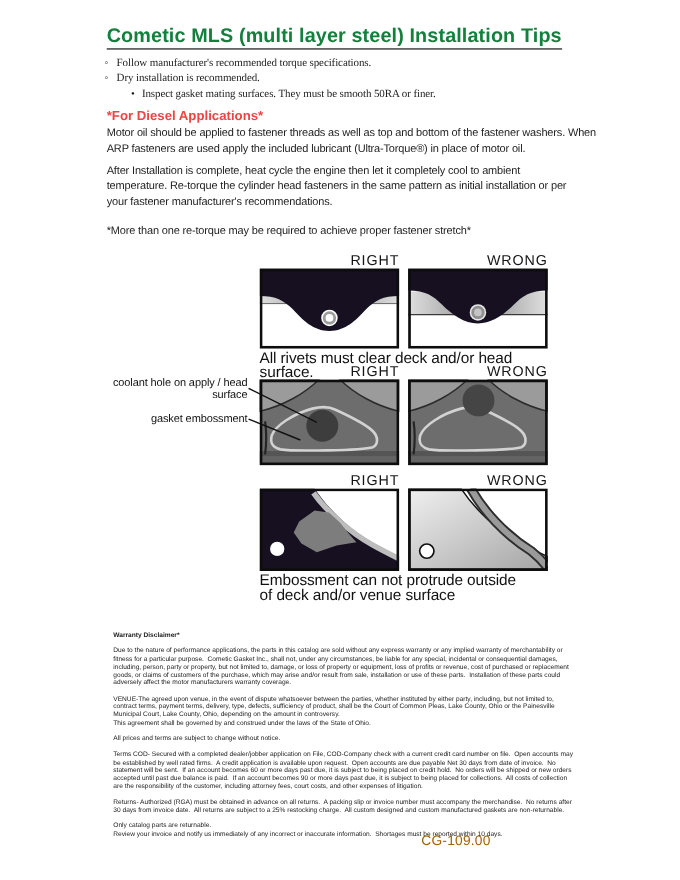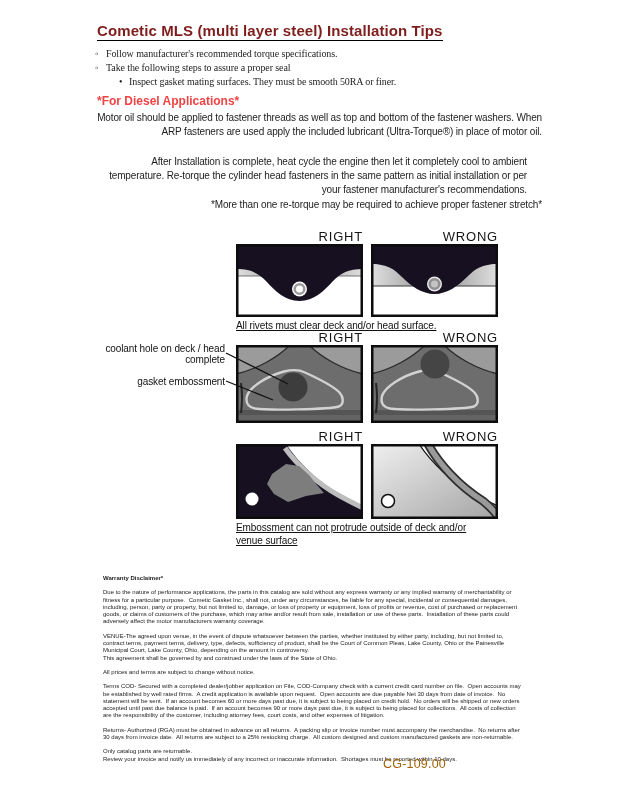--- a/index.html
+++ b/index.html
@@ -4,41 +4,41 @@
 <style>
   html,body { margin:0; padding:0; }
   body {
     width:618px; height:800px; background:#ffffff; position:relative;
     font-family:"Liberation Sans", sans-serif; color:#1d1d1d;
     overflow:hidden;
   }
   .content { position:absolute; left:97px; top:22px; width:445px; }
 
   .doc-title {
-    font-size:15px; font-weight:700; color:#7f1d1d;
+    font-size:18px; font-weight:700; color:#15803d;
     display:inline-block; border-bottom:1.6px solid #000; padding-bottom:1px;
     letter-spacing:0.1px;
   }
   .tips-list { margin:6px 0 0 0; padding:0; list-style:none; font-size:10px; line-height:14px; letter-spacing:-0.1px; }
   .tips-list li { position:relative; padding-left:9px; white-space:nowrap;font-family:Liberation Serif, serif; }
   .tips-list li.lvl1::before { content:"◦"; position:absolute; left:-2px; top:0; font-size:10px; }
   .tips-list li.lvl2 { margin-left:22px; padding-left:10px; }
   .tips-list li.lvl2::before { content:"•"; position:absolute; left:0; top:0; font-size:10px; }
 
   .diesel-heading { margin:5px 0 0 0; font-size:12px; font-weight:700; color:#ef4444; line-height:14px; }
-  .para { margin:3px 0 0 0; font-size:10px; line-height:14px; letter-spacing:-0.15px; width:445px; white-space:pre-wrap;text-align:right; }
-  .para.p2 { margin-top:16px; width:430px; }
-  .para.note { margin-top:1px; }
+  .para { margin:3px 0 0 0; font-size:10px; line-height:14px; letter-spacing:-0.15px; width:445px; white-space:pre-wrap; }
+  .para.p2 { margin-top:6px; width:430px; }
+  .para.note { margin-top:13px; }
 
   .pair { position:absolute; width:262px; }
   .pair-labels { display:flex; gap:8px; height:15px; }
   .pair-label { width:127px; text-align:right; font-size:13px; letter-spacing:0.8px; color:#151515; font-weight:500; }
   .pair-panels { display:flex; gap:8px; }
   .pair-panels svg { display:block; }
-  .pair-caption { font-size:10px; line-height:13px; margin-top:2px; letter-spacing:-0.1px; color:#111;text-decoration:underline; }
+  .pair-caption { font-size:14px; line-height:13px; margin-top:2px; letter-spacing:-0.1px; color:#111; }
   #pair1 { left:236px; top:229px; }
   #pair2 { left:236px; top:330px; }
   #pair3 { left:236px; top:429px; }
   #pair3 .pair-caption { width:245px; }
 
   .side-label { position:absolute; width:130px; left:-141px; text-align:right; font-size:10px; line-height:11px; color:#111; letter-spacing:-0.1px; }
   #coolant-label { top:13px; }
   #embossment-label { top:46px; }
   #leader-lines { position:absolute; left:-141px; top:10px; z-index:5; }
 
@@ -64,21 +64,21 @@
       <stop offset="1" stop-color="#a4a4a4"></stop>
     </linearGradient>
   </defs>
 </svg>
 
 <div class="content">
   <div class="doc-title">Cometic MLS (multi layer steel) Installation Tips</div>
 
   <ul class="tips-list">
     <li class="lvl1">Follow manufacturer's recommended torque specifications.</li>
-    <li class="lvl1">Take the following steps to assure a proper seal</li>
+    <li class="lvl1">Dry installation is recommended.</li>
     <li class="lvl2">Inspect gasket mating surfaces.  They must be smooth 50RA or finer.</li>
   </ul>
 
   <div class="diesel-heading">*For Diesel Applications*</div>
   <p class="para">Motor oil should be applied to fastener threads as well as top and bottom of the fastener washers. When ARP fasteners are used apply the included lubricant (Ultra-Torque®) in place of motor oil.</p>
   <p class="para p2">After Installation is complete, heat cycle the engine then let it completely cool to ambient temperature. Re-torque the cylinder head fasteners in the same pattern as initial installation or per your fastener manufacturer's recommendations.</p>
   <p class="para note">*More than one re-torque may be required to achieve proper fastener stretch*</p>
 </div>
 
 <div class="pair" id="pair1">
@@ -103,21 +103,21 @@
       <path d="M0,0 H127 V20 C111,20 104,25 96,33 C87,42 76,50 63.5,50 C51,50 40,42 31,33 C23,25 16,20 0,20 Z" fill="#171020"></path>
       <circle cx="63.5" cy="40" r="7.5" fill="#e8e8e8"></circle>
       <circle cx="63.5" cy="40" r="4.8" fill="#c4c4c4" stroke="#909090" stroke-width="2.6"></circle>
       <rect x="1.25" y="1.25" width="124.5" height="70.5" fill="none" stroke="#0d0d0d" stroke-width="2.5"></rect>
     </svg>
   </div>
   <div class="pair-caption">All rivets must clear deck and/or head surface.</div>
 </div>
 
 <div class="pair" id="pair2">
-  <div class="side-label" id="coolant-label">coolant hole on deck / head complete</div>
+  <div class="side-label" id="coolant-label">coolant hole on apply / head surface</div>
   <div class="side-label" id="embossment-label">gasket embossment</div>
   <svg id="leader-lines" width="220" height="75" viewBox="0 0 220 75">
     <line x1="131" y1="13" x2="193" y2="44" stroke="#111" stroke-width="1.3"></line>
     <line x1="131" y1="41" x2="178" y2="60" stroke="#111" stroke-width="1.3"></line>
   </svg>
   <div class="pair-labels">
     <div class="pair-label">RIGHT</div>
     <div class="pair-label">WRONG</div>
   </div>
   <div class="pair-panels">

